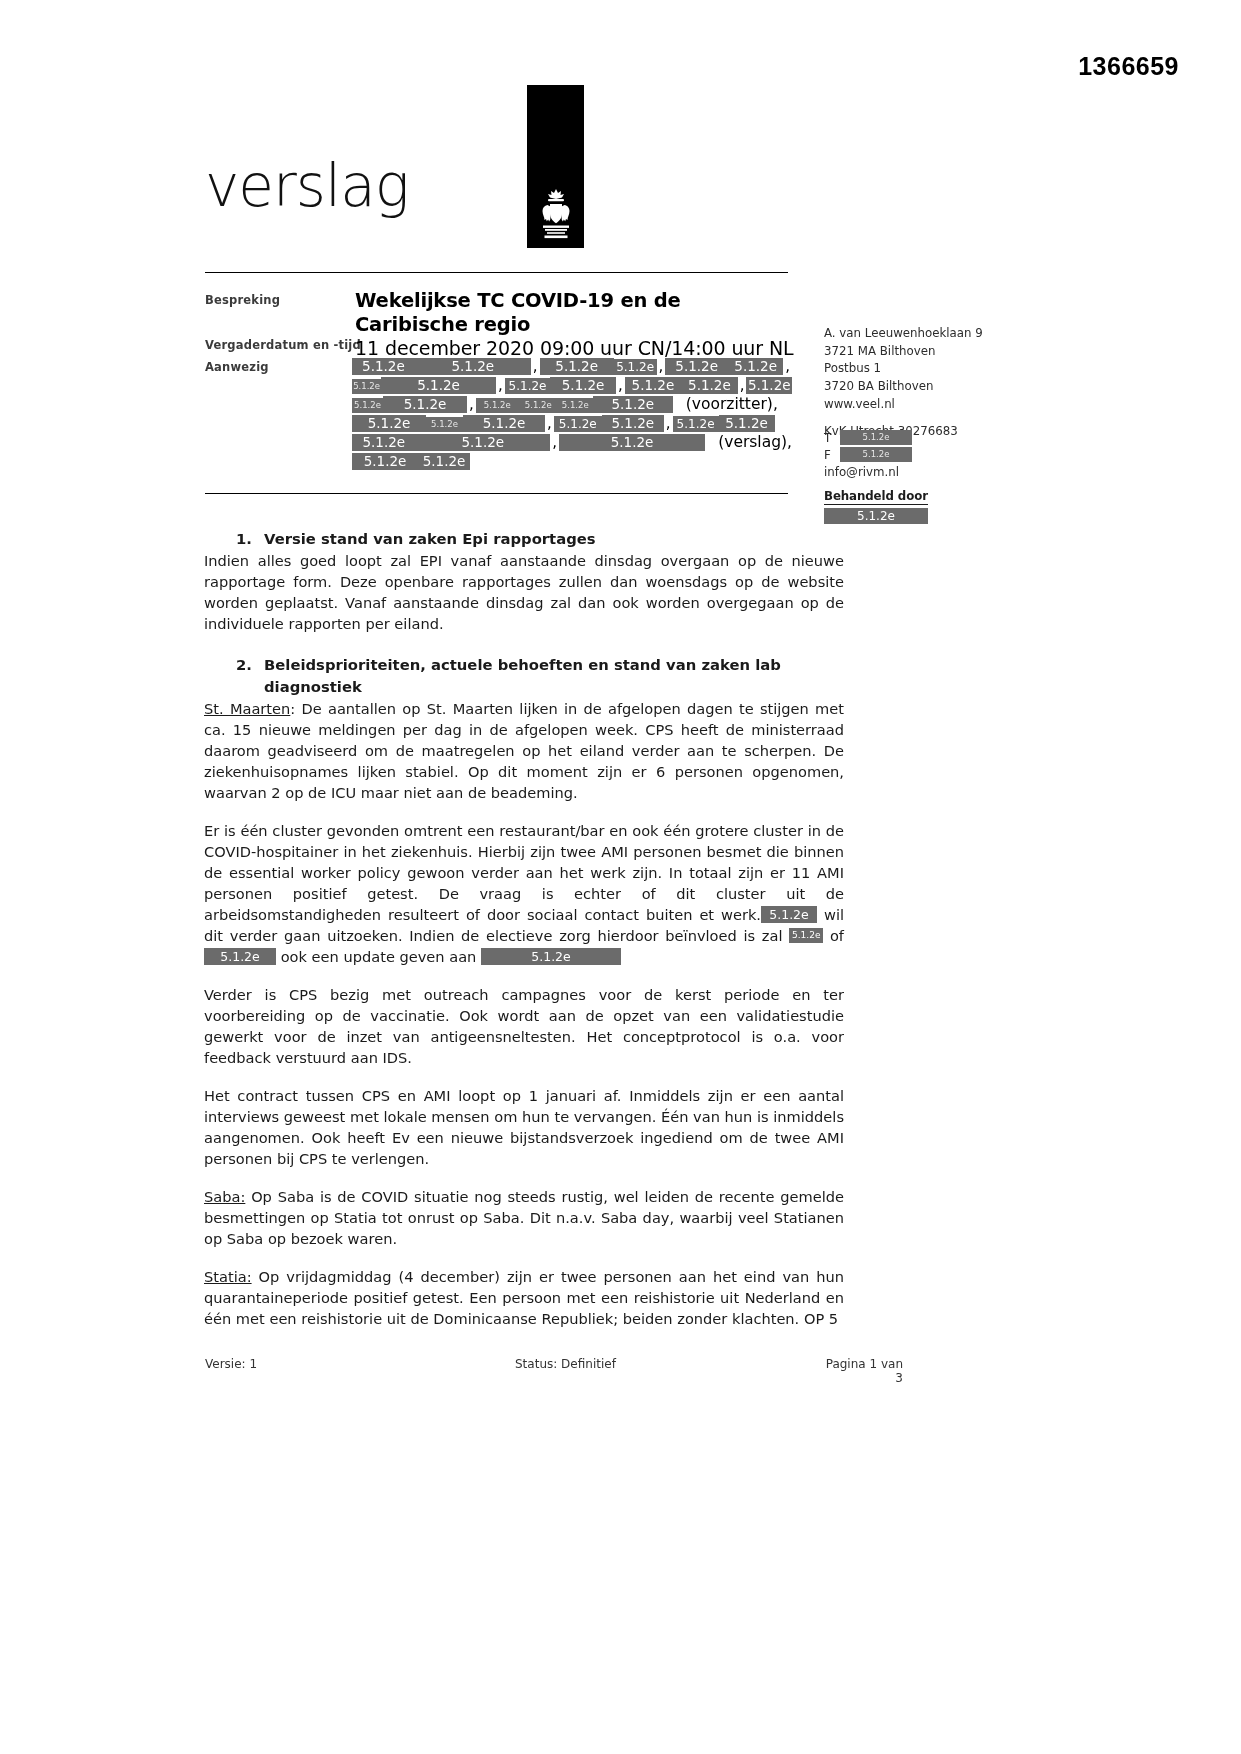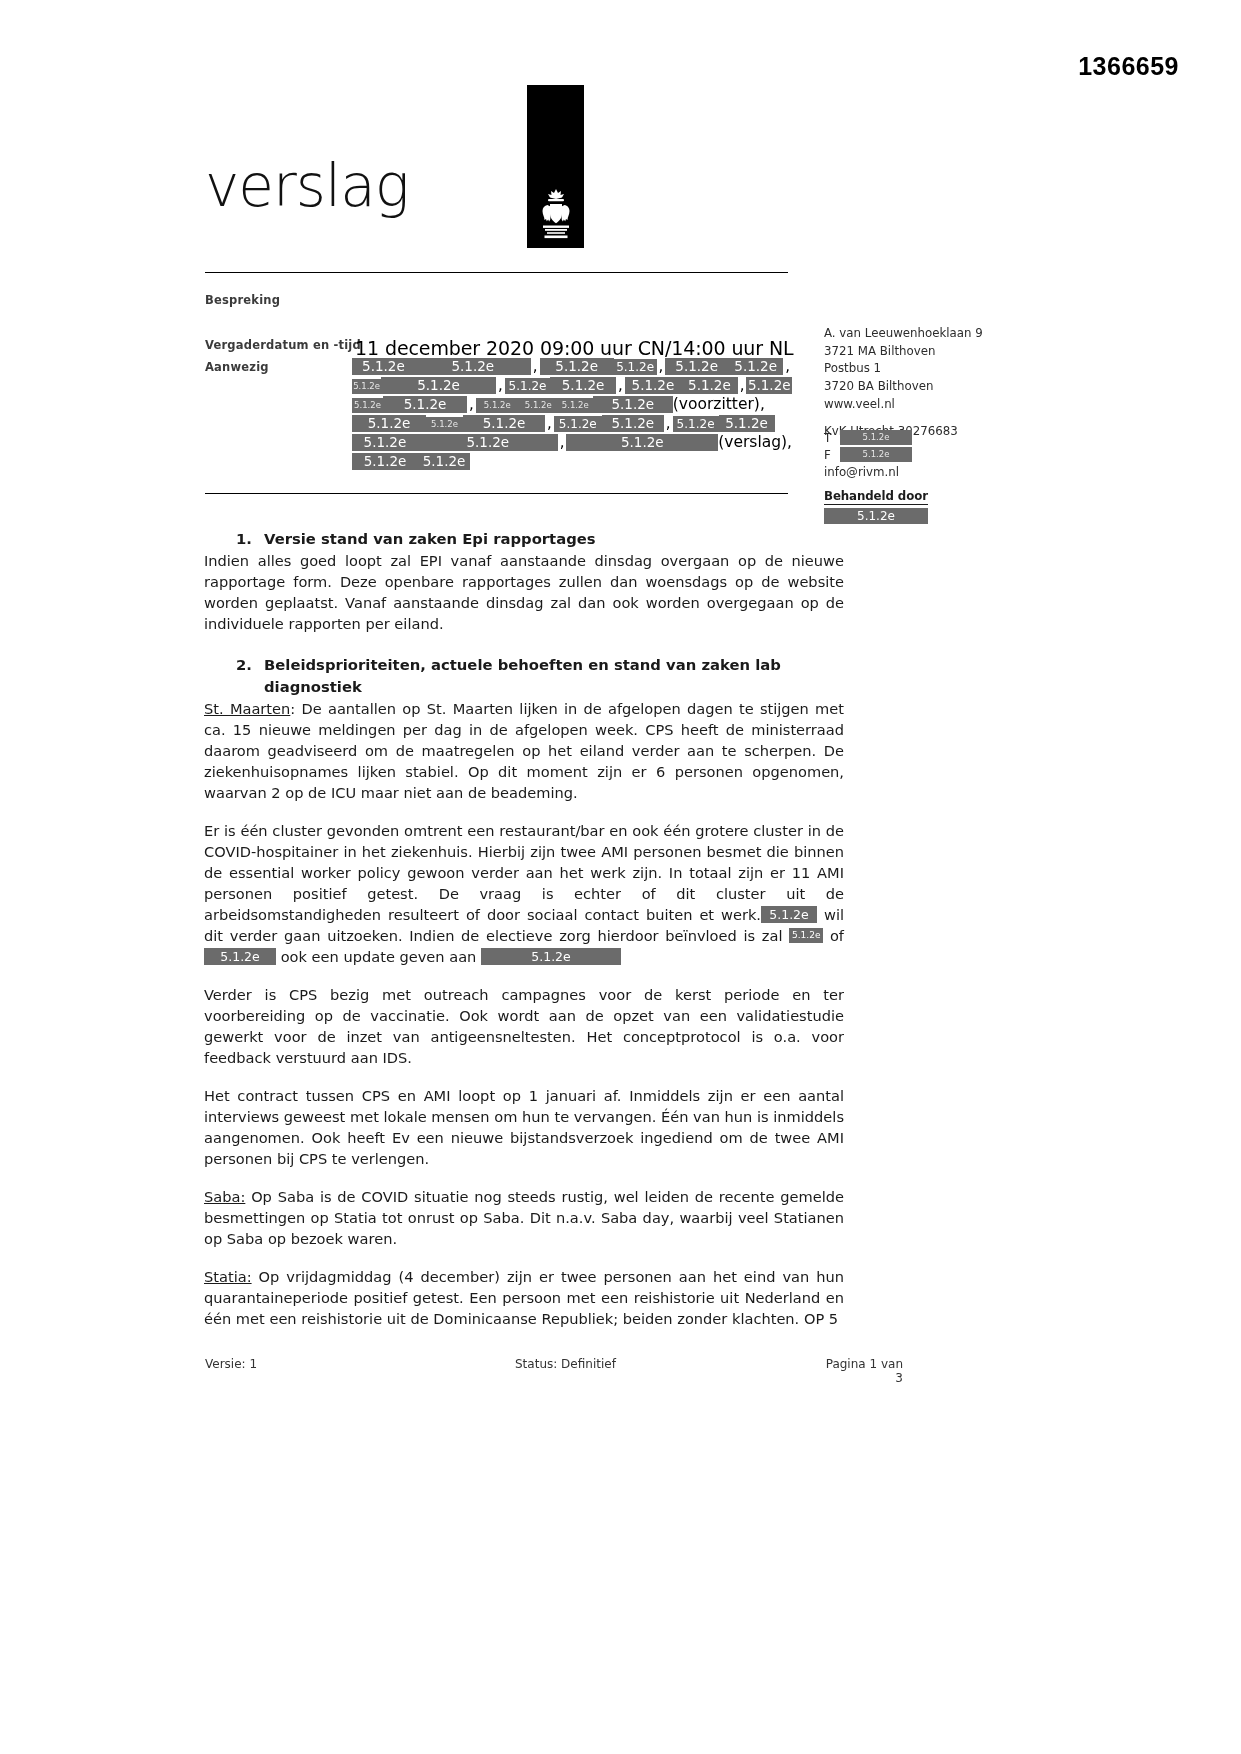--- a/index.html
+++ b/index.html
@@ -166,21 +166,21 @@
     font-size: 15px;
     color: #000;
     padding: 0 2px;
     line-height: 17px;
   }
   .plain {
     display: inline-block;
     font-family: "DejaVu Sans", sans-serif;
     font-size: 15.5px;
     color: #000;
-    padding-left: 0;
+    padding-left: 13px;
     line-height: 17px;
   }
 
   
   .addr {
     position: absolute;
     left: 824px;
     top: 325px;
     width: 200px;
     font-family: "DejaVu Sans", sans-serif;
@@ -312,20 +312,21 @@
     </div>
   </div>
 
   <div class="rule rule-top"></div>
   <div class="rule rule-bot"></div>
 
   <div class="meta-label ml-bespreking">Bespreking</div>
   <div class="meta-label ml-datum">Vergaderdatum en -tijd</div>
   <div class="meta-label ml-aanwezig">Aanwezig</div>
 
+  <div class="meeting-title">Wekelijkse TC COVID-19 en de Caribische regio</div>
   <div class="meeting-datetime">11 december 2020 09:00 uur CN/14:00 uur NL</div>
 
   <div class="attendees" id="attendees">
       <div class="att-row">
         <span class="red sz-l" style="width: 66px;">5.1.2e</span> 
         <span class="red sz-l" style="width: 122px;">5.1.2e</span> 
         <span class="sep">,</span>
         <span class="red sz-l" style="width: 78px;">5.1.2e</span> 
         <span class="red sz-m" style="width: 45px;">5.1.2e</span> 
         <span class="sep">,</span>

